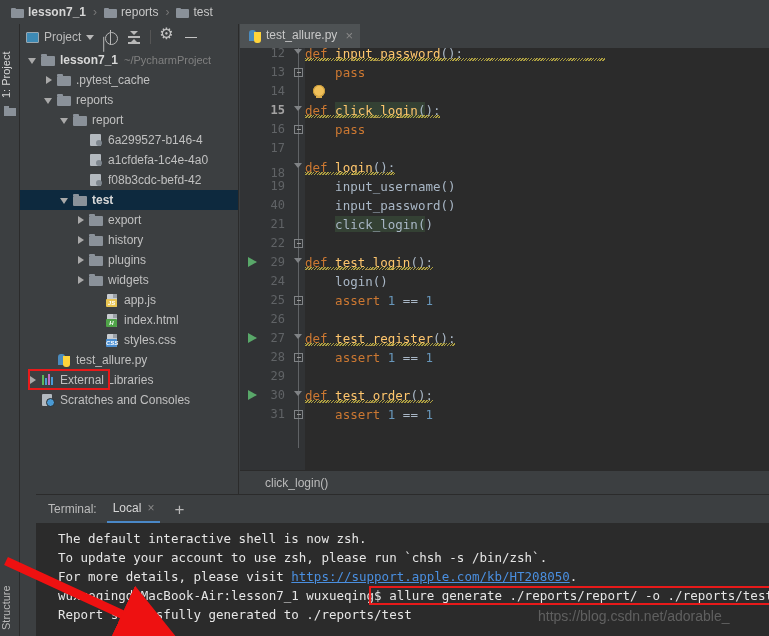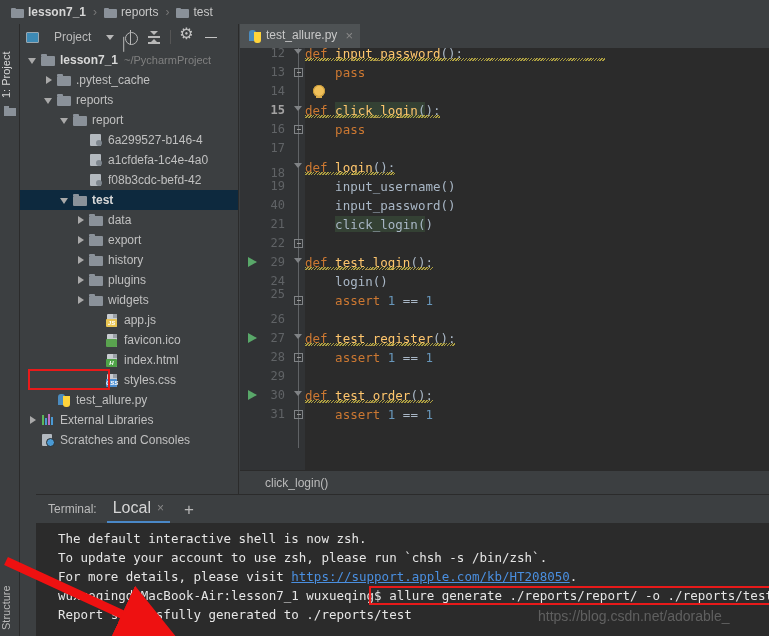--- a/index.html
+++ b/index.html
@@ -61,21 +61,21 @@
 
   
   .project-panel {
     position: absolute; left: 20px; top: 24px; width: 219px; height: 470px;
     background: #3c3f41; border-right: 1px solid #2b2b2b;
   }
   .panel-toolbar {
     height: 26px; display: flex; align-items: center; gap: 8px;
     padding: 0 6px; color: #bbbbbb; font-size: 12px;
   }
-  .tb-proj { display: flex; align-items: center; gap: 15px; }
+  .tb-proj { display: flex; align-items: center; gap: 5px; }
   .proj-sq {
     width: 13px; height: 11px; background: #3d8ab5;
     border: 1px solid #9aa7b0; border-radius: 1px;
   }
   .caret-dn {
     width: 0; height: 0; border-left: 4px solid transparent;
     border-right: 4px solid transparent; border-top: 5px solid #b8b8b8;
   }
   .ico-btn { width: 16px; height: 16px; position: relative; cursor: default; }
   .ico-target::before {
@@ -294,21 +294,21 @@
   }
   .term-head {
     height: 28px; background: #3c3f41; display: flex; align-items: center;
     padding-left: 12px; gap: 10px;
   }
   .term-head .t-title { font-size: 12px; color: #bbbbbb; }
   .term-tab {
     display: flex; align-items: center; gap: 6px; height: 28px;
     padding: 0 6px; border-bottom: 2px solid #4a88c7;
   }
-  .term-tab .tt-label { font-size: 16px; color: #d6d6d6; }
+  .term-tab .tt-label { font-size: 12px; color: #d6d6d6; }
   .term-tab .tt-close { font-size: 12px; color: #888; }
   .term-plus { font-size: 17px; color: #b8b8b8; line-height: 17px; margin-left: 4px; }
   .term-body {
     position: relative; height: 114px; background: #2b2b2b;
     font-family: "DejaVu Sans Mono", monospace; font-size: 12.5px;
     color: #e6e6e6; padding: 6px 0 0 22px; overflow: hidden;
   }
   .tline { height: 19px; line-height: 19px; white-space: pre; }
   .tlink { color: #4a8fe0; text-decoration: underline; }
 
@@ -415,25 +415,20 @@
           <span class="label">f08b3cdc-befd-42</span>
         </div>
         <div class="row selected bold" style="padding-left: 38px;">
           <span class="arrow down"></span>
           <span class="ico folder"></span>
           <span class="label">test</span>
         </div>
         <div class="row" style="padding-left: 54px;">
           <span class="arrow right"></span>
           <span class="ico folder"></span>
-          <span class="label">data</span>
-        </div>
-        <div class="row" style="padding-left: 54px;">
-          <span class="arrow right"></span>
-          <span class="ico folder"></span>
           <span class="label">export</span>
         </div>
         <div class="row" style="padding-left: 54px;">
           <span class="arrow right"></span>
           <span class="ico folder"></span>
           <span class="label">history</span>
         </div>
         <div class="row" style="padding-left: 54px;">
           <span class="arrow right"></span>
           <span class="ico folder"></span>
@@ -444,28 +439,20 @@
           <span class="ico folder"></span>
           <span class="label">widgets</span>
         </div>
         <div class="row" style="padding-left: 70px;">
           <span class="arrow"></span>
           <span class="ico filebase">
             <i class="corner"></i>
             <i class="badge js">JS</i>
           </span>
           <span class="label">app.js</span>
-        </div>
-        <div class="row" style="padding-left: 70px;">
-          <span class="arrow"></span>
-          <span class="ico filebase">
-            <i class="corner"></i>
-            <i class="badge img"></i>
-          </span>
-          <span class="label">favicon.ico</span>
         </div>
         <div class="row" style="padding-left: 70px;">
           <span class="arrow"></span>
           <span class="ico filebase">
             <i class="corner"></i>
             <i class="badge html">H</i>
           </span>
           <span class="label">index.html</span>
         </div>
         <div class="row" style="padding-left: 70px;">
@@ -527,21 +514,21 @@
           <div class="lnum cur" style="top: 53px;">15</div>
           <div class="lnum" style="top: 72px;">16</div>
           <div class="lnum" style="top: 91px;">17</div>
           <div class="lnum" style="top: 116px;">18</div>
           <div class="lnum" style="top: 129px;">19</div>
           <div class="lnum" style="top: 148px;">40</div>
           <div class="lnum" style="top: 167px;">21</div>
           <div class="lnum" style="top: 186px;">22</div>
           <div class="lnum" style="top: 205px;">29</div>
           <div class="lnum" style="top: 224px;">24</div>
-          <div class="lnum" style="top: 237px;">25</div>
+          <div class="lnum" style="top: 243px;">25</div>
           <div class="lnum" style="top: 262px;">26</div>
           <div class="lnum" style="top: 281px;">27</div>
           <div class="lnum" style="top: 300px;">28</div>
           <div class="lnum" style="top: 319px;">29</div>
           <div class="lnum" style="top: 338px;">30</div>
           <div class="lnum" style="top: 357px;">31</div>
         </div>
       <div class="foldcol" id="foldcol">
           <div class="foldline" style="top: 0px; height: 400px;"></div>
           <div class="foldmk tri" style="top: 1px;"></div>

